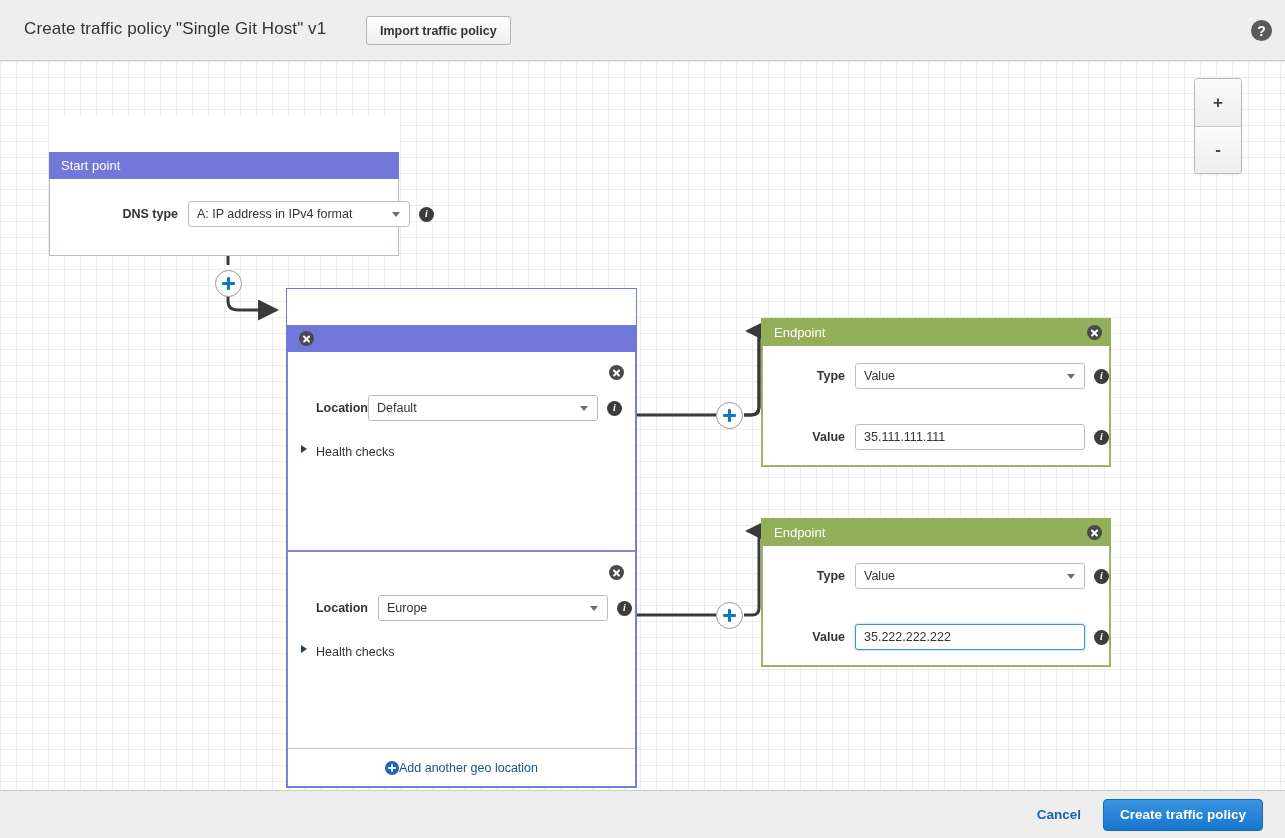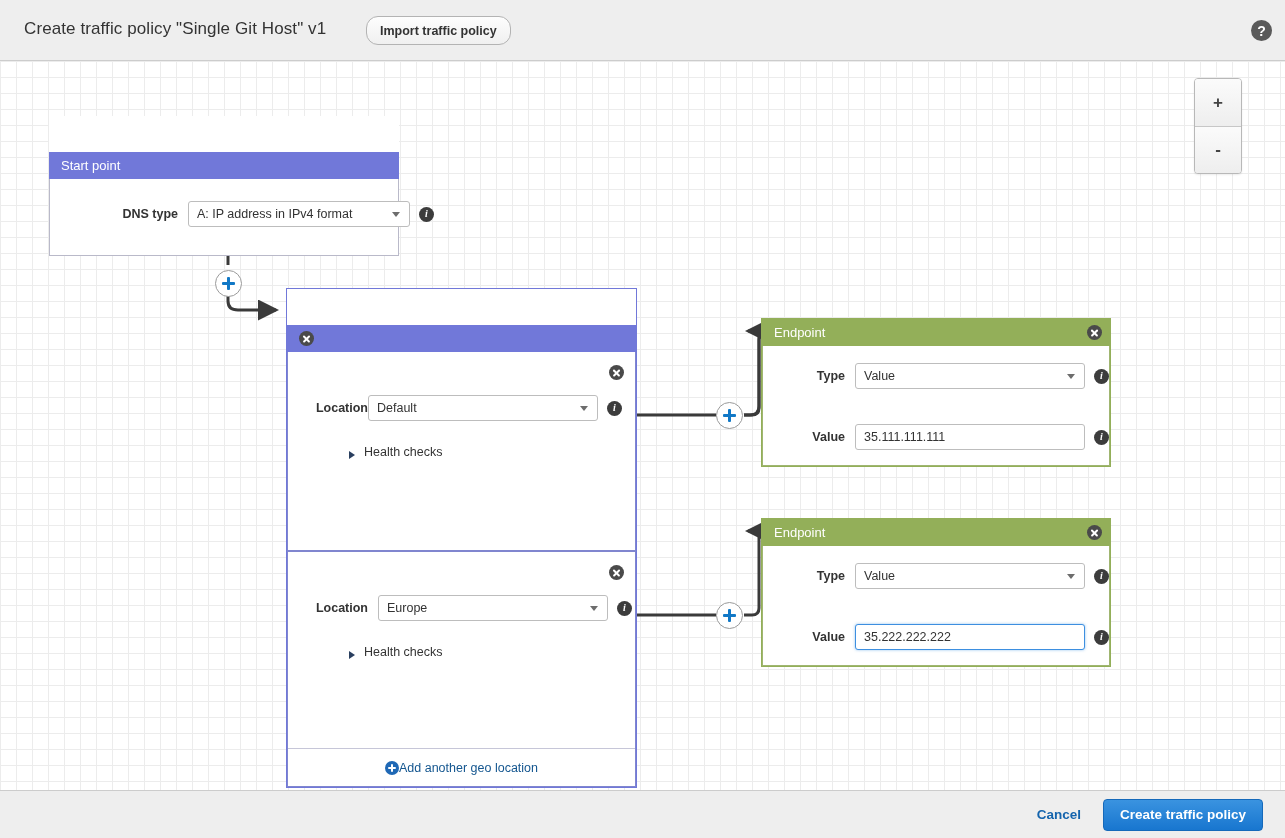--- a/index.html
+++ b/index.html
@@ -22,21 +22,21 @@
     position: absolute; left: 24px; top: 19px;
     font-size: 17px; color: #333333; letter-spacing: 0.1px;
     white-space: nowrap;
   }
   #import-btn {
     position: absolute; left: 366px; top: 16px;
     height: 29px; padding: 0 13px;
     display: flex; align-items: center;
     font-size: 12.5px; font-weight: bold; color: #333333;
     background: linear-gradient(to bottom, #fdfdfd 0%, #f0f0f0 100%);
-    border: 1px solid #b3b3b3; border-radius: 12px;
+    border: 1px solid #b3b3b3; border-radius: 3px;
     cursor: pointer; white-space: nowrap;
   }
   #help-icon {
     position: absolute; right: 13px; top: 20px;
     width: 21px; height: 21px; border-radius: 50%;
     background: #5a5a5a; color: #ffffff;
     font-size: 14px; font-weight: bold;
     display: flex; align-items: center; justify-content: center;
     cursor: pointer; line-height: 1;
   }
@@ -126,21 +126,21 @@
   .finput { cursor: text; }
   .finput.focused { border: 1px solid #3d8fe0; box-shadow: 0 0 3px rgba(61,143,224,.55); }
   .caret {
     position: absolute; right: 9px; top: 50%;
     width: 0; height: 0; margin-top: -2px;
     border-left: 4px solid transparent;
     border-right: 4px solid transparent;
     border-top: 5px solid #6d6d6d;
   }
 
-  .hc-row { display: flex; align-items: flex-end; gap: 9px; cursor: pointer; margin-left: 48px; }
+  .hc-row { display: flex; align-items: flex-start; gap: 9px; cursor: pointer; }
   .tri {
     width: 0; height: 0;
     border-top: 4.5px solid transparent;
     border-bottom: 4.5px solid transparent;
     border-left: 6px solid #2a3f5f;
   }
   .hc-label { font-size: 12.5px; color: #333333; }
 
   
   #start-point { left: 49px; top: 55px; width: 350px; }

